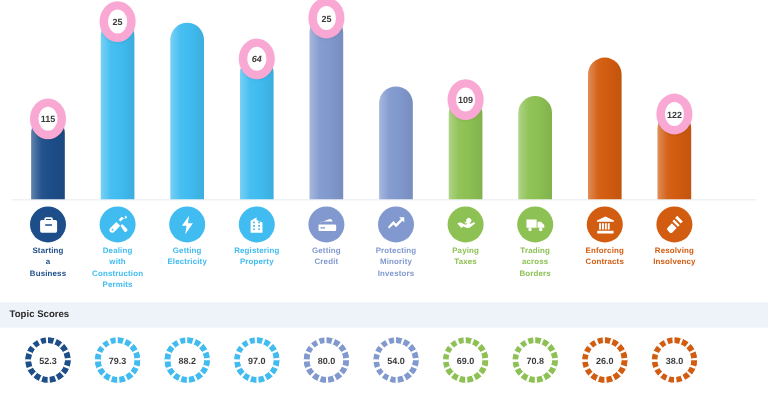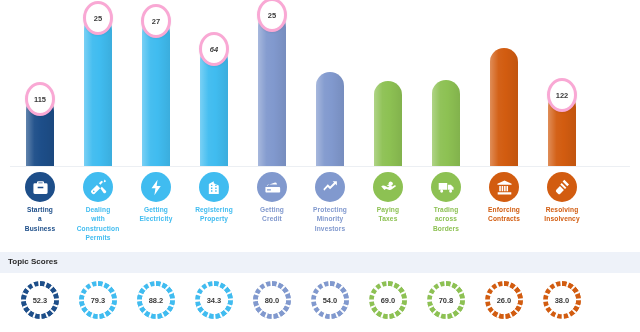--- a/index.html
+++ b/index.html
@@ -35,21 +35,21 @@
       rgba(255,255,255,0.30) 0%,
       rgba(255,255,255,0.04) 30%,
       rgba(0,0,0,0.00) 55%,
       rgba(0,0,0,0.08) 100%);
   }
   
   .bubble {
     position: absolute; left: 14px; width: 30px; height: 34px;
     border-radius: 50%;
     background: #ffffff;
-    border: 3px solid #f9a8d4;
+    border: 7px solid #f9a8d4;
     display: flex; align-items: center; justify-content: center;
     font-size: 7.5px; font-weight: bold; color: #3b3b3b;
     box-shadow: 0 1px 2px rgba(0,0,0,0.06);
   }
 
   
   .icon-wrap {
     position: absolute; left: 14px; top: 172px;
     width: 30px; height: 30px; border-radius: 50%;
     display: flex; align-items: center; justify-content: center;
@@ -125,21 +125,20 @@
             <div>Dealing</div>
             <div>with</div>
             <div>Construction</div>
             <div>Permits</div>
           </div>
         </div>
         <div class="col" style="left: 127px;">
           <div class="bar" title="27" style="height: 147px; background: rgb(64, 188, 240);">
             <div class="bar-shade"></div>
           </div>
-          <div class="bubble" style="bottom: 212px;">27</div>
           <div class="icon-wrap" style="background: rgb(64, 188, 240);">
             <span>
               <svg viewBox="0 0 24 24">
                 <path fill="#ffffff" d="M13.5 1L5 13h5.5L9 23l9-13h-5.8L13.5 1z"></path>
               </svg>
             </span>
           </div>
           <div class="topic-label" style="color: rgb(64, 188, 240);">
             <div>Getting</div>
             <div>Electricity</div>
@@ -193,20 +192,21 @@
           <div class="topic-label" style="color: rgb(129, 153, 206);">
             <div>Protecting</div>
             <div>Minority</div>
             <div>Investors</div>
           </div>
         </div>
         <div class="col" style="left: 359px;">
           <div class="bar" title="109" style="height: 85px; background: rgb(141, 193, 83);">
             <div class="bar-shade"></div>
           </div>
+          <div class="bubble" style="bottom: 150px;">109</div>
           <div class="icon-wrap" style="background: rgb(141, 193, 83);">
             <span>
               <svg viewBox="0 0 24 24">
                 <path fill="#ffffff" d="M1.5 10.5c2.5-2.4 4.8-1.2 6.6-.2 1.1.6 2.2 1.4 3.6 1.4l1.6-1.4-2.3-.3c-.8-.1-1.1-1.1-.4-1.5.9-.5 2.2-.4 3.3.2l3.6 1.9 3.8-2 1.2 1.6-5.8 4.4c-1.3 1-3 1.2-4.5.6l-3.6-1.5-2.4 1.8-4.3-5zM16.8 4.3a3 3 0 11-4.2 4.2 3 3 0 014.2-4.2z"></path>
               </svg>
             </span>
           </div>
           <div class="topic-label" style="color: rgb(141, 193, 83);">
             <div>Paying</div>
             <div>Taxes</div>
@@ -303,21 +303,21 @@
           </div>
         </div>
         <div class="gauge-col" style="left: 185px;">
           <div class="gauge">
             <svg viewBox="0 0 42 42">
               <circle cx="21" cy="21" r="16.5" fill="none" stroke="#dce6ee" stroke-width="4.6" stroke-dasharray="4.67 1.81"></circle>
               <circle cx="21" cy="21" r="16.5" fill="none" stroke="#40bcf0" stroke-width="4.6" stroke-dasharray="4.67 1.81" pathLength="103.67" stroke-dashoffset="0" style="clip-path:none" transform=""></circle>
               <circle cx="21" cy="21" r="16.5" fill="none" stroke="#40bcf0" stroke-width="4.6" stroke-dasharray="73.71 29.96" stroke-linecap="butt"></circle>
               <circle cx="21" cy="21" r="16.5" fill="none" stroke="#ffffff" stroke-width="4.9" stroke-dasharray="1.81 4.67" stroke-dashoffset="-4.67"></circle>
             </svg>
-            <div class="gauge-val">34.3</div>
+            <div class="gauge-val">97.0</div>
           </div>
         </div>
         <div class="gauge-col" style="left: 243px;">
           <div class="gauge">
             <svg viewBox="0 0 42 42">
               <circle cx="21" cy="21" r="16.5" fill="none" stroke="#dfe3e9" stroke-width="4.6" stroke-dasharray="4.67 1.81"></circle>
               <circle cx="21" cy="21" r="16.5" fill="none" stroke="#8199ce" stroke-width="4.6" stroke-dasharray="4.67 1.81" pathLength="103.67" stroke-dashoffset="0" style="clip-path:none" transform=""></circle>
               <circle cx="21" cy="21" r="16.5" fill="none" stroke="#8199ce" stroke-width="4.6" stroke-dasharray="82.94 20.73" stroke-linecap="butt"></circle>
               <circle cx="21" cy="21" r="16.5" fill="none" stroke="#ffffff" stroke-width="4.9" stroke-dasharray="1.81 4.67" stroke-dashoffset="-4.67"></circle>
             </svg>

